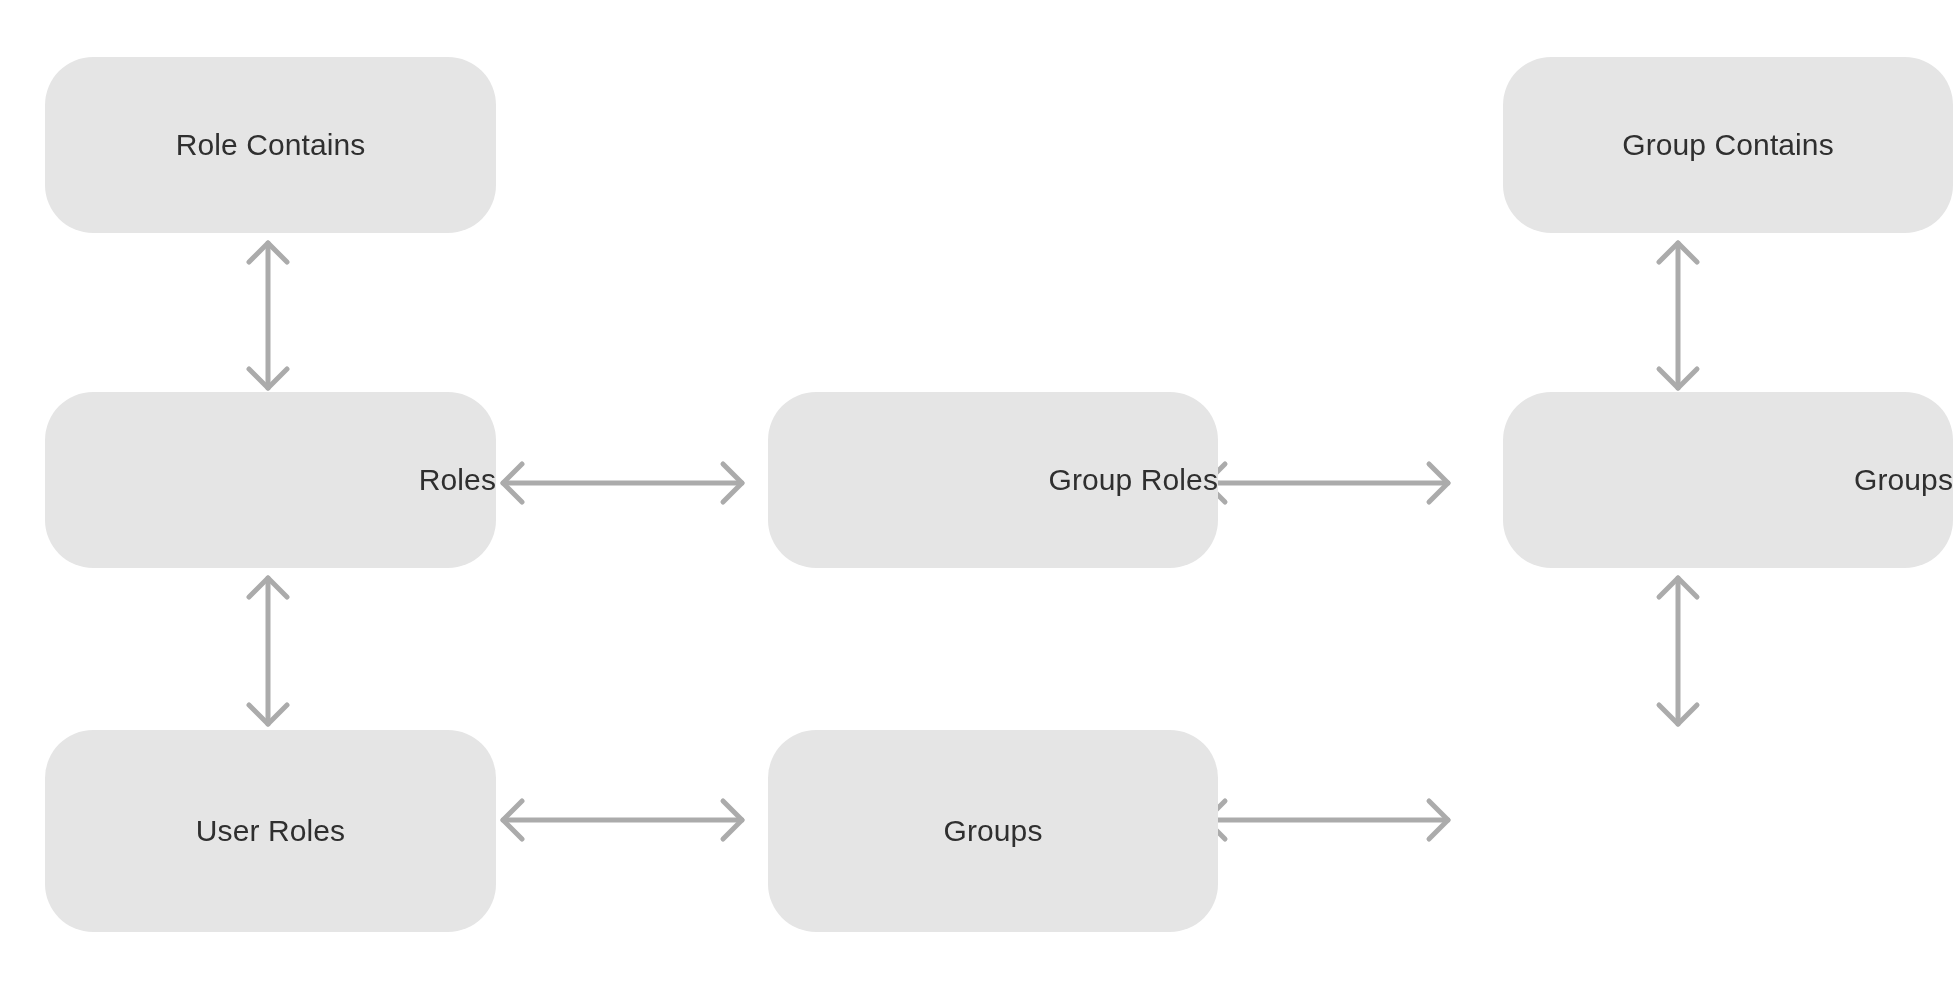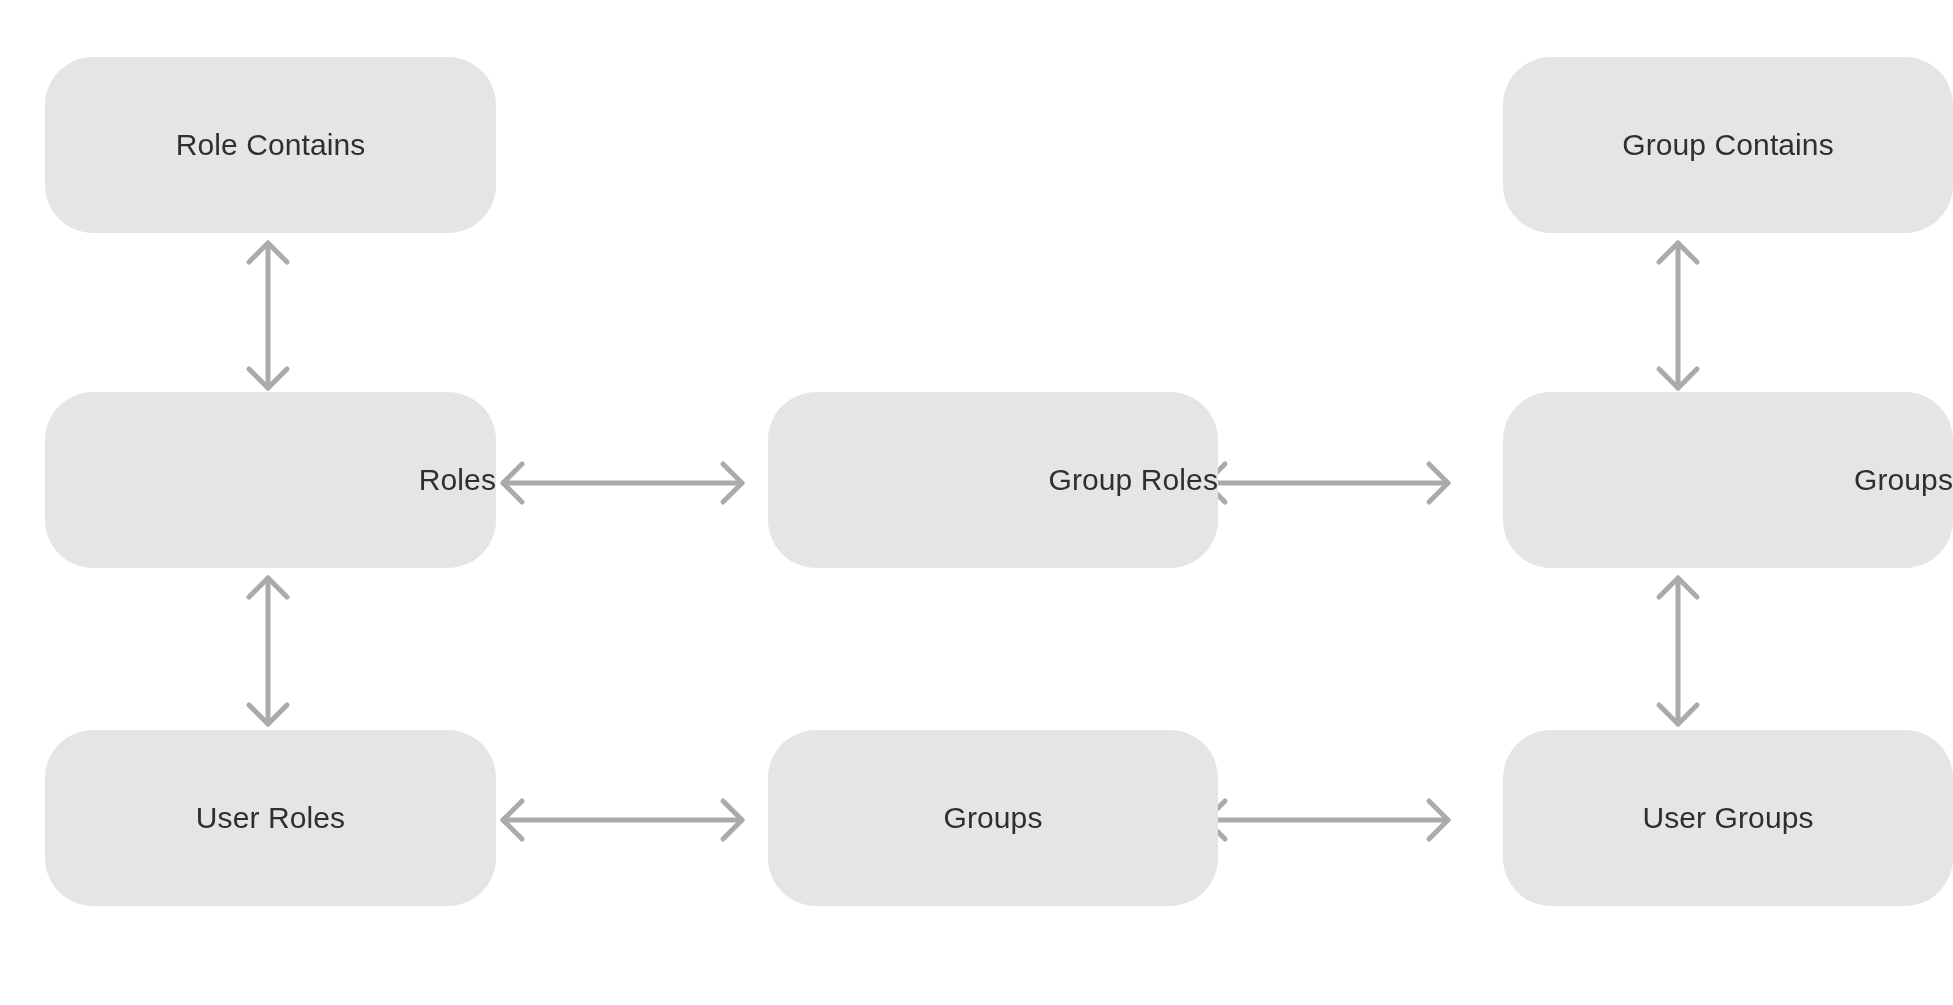--- a/index.html
+++ b/index.html
@@ -44,21 +44,21 @@
     font-weight: 400;
     white-space: nowrap;
   }
   
   .col-1 { left: 45px;   width: 451px; }
   .col-2 { left: 748px;  width: 450px; margin-left: 20px; }
   .col-3 { left: 1455px; width: 450px; margin-left: 48px; }
   
   .row-1 { top: 57px;  height: 176px; }
   .row-2 { top: 392px; height: 176px; justify-content: flex-end; }
-  .row-3 { top: 730px; height: 176px; }
+  .row-3 { top: 730px; height: 202px; }
 </style>
 </head>
 <body>
 
 <div id="diagram-canvas">
 
   <svg id="edge-layer" viewBox="0 0 1953 1005" width="1953" height="1005" xmlns="http://www.w3.org/2000/svg" aria-hidden="true">
 
     <g stroke="#ababab" stroke-width="5" fill="none" stroke-linecap="round" stroke-linejoin="round">
       <line x1="268" y1="243" x2="268" y2="388"></line>
@@ -130,17 +130,14 @@
   </div>
 
   <div class="node col-1 row-3">
     <span class="node-label">User Roles</span>
   </div>
 
   <div class="node col-2 row-3">
     <span class="node-label">Groups</span>
   </div>
 
-  <div class="node col-3 row-3">
-    <span class="node-label">User Groups</span>
-  </div>
 
 </div>
 
 </body></html>

